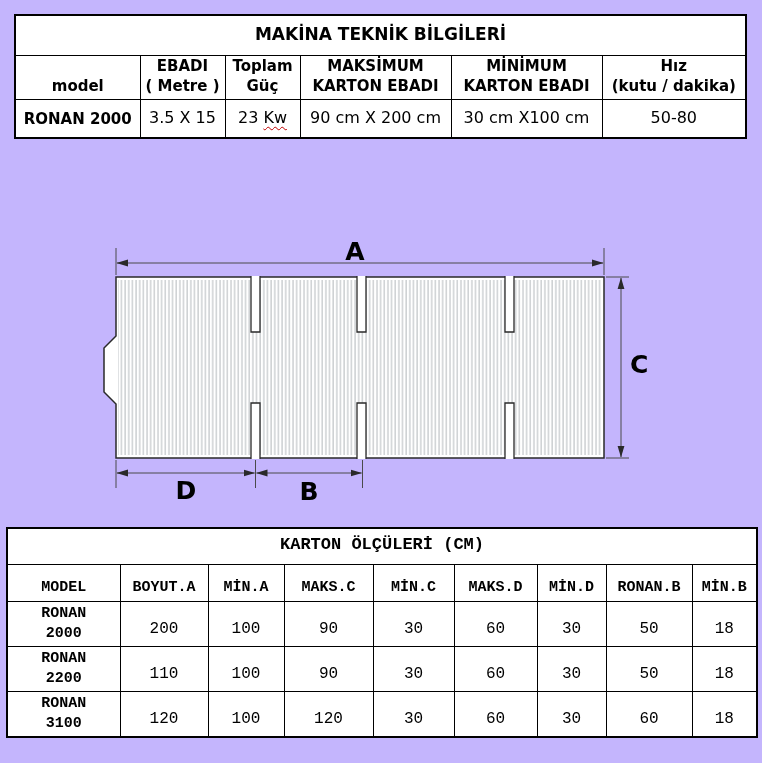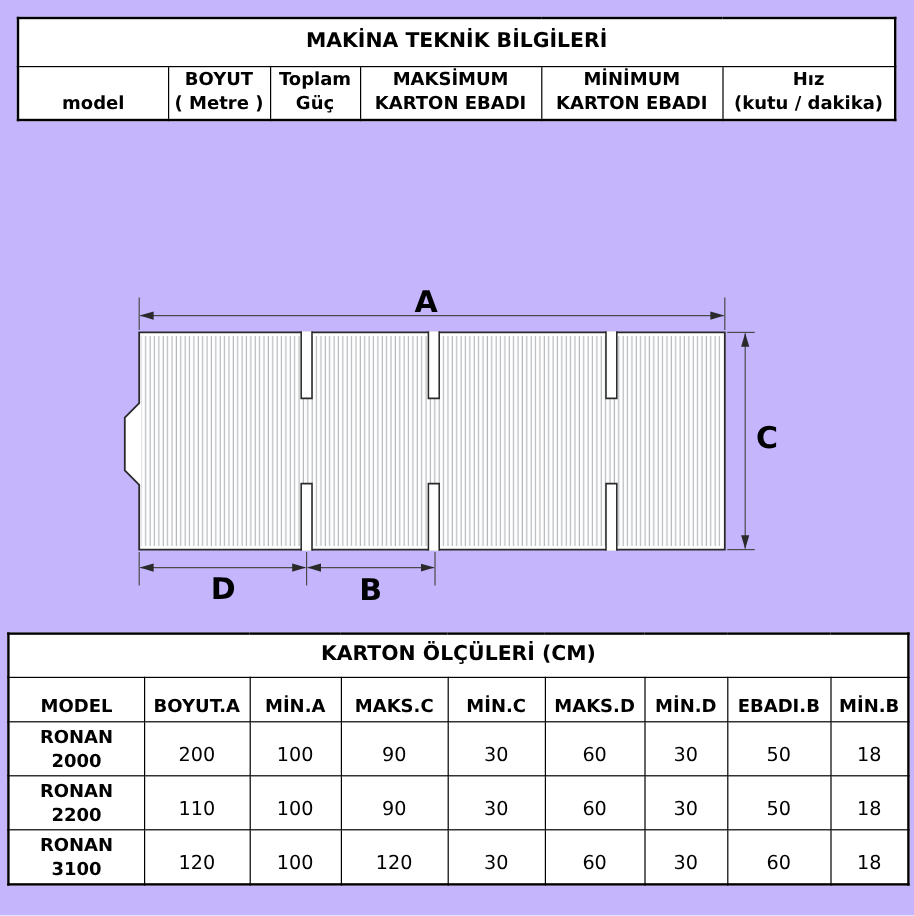--- a/index.html
+++ b/index.html
@@ -39,21 +39,21 @@
     padding-bottom: 3px;
   }
   .model-cell { font-weight: bold; font-size: 15px; padding-bottom: 8px; }
   .val-cell   { padding-bottom: 9px; }
 
   #machine-table { left: 14px; top: 14px; width: 731px; border: 2px solid #000; }
   #machine-table tr.trow1 td { height: 39px; }
   #machine-table tr.trow2 td { height: 33px; }
   #machine-table tr.trow3 td { height: 38px; }
 
-  #karton-table { left: 6px; top: 527px; width: 750px; border: 2px solid #000; }
+  #karton-table { left: 6px; top: 527px; width: 750px; border: 2px solid #000; font-family: Liberation Mono, monospace; }
   #karton-table .model-cell { vertical-align: middle; padding: 2px 0 2px 0; }
   #karton-table .val-cell { padding-bottom: 7px; }
   #karton-table tr.krow td { height: 42px; }
   #karton-table tr.krow1 td { height: 45px; }
 
   .kw {
     text-decoration-line: underline;
     text-decoration-style: wavy;
     text-decoration-color: #c00000;
     text-decoration-thickness: 1px;
@@ -82,39 +82,47 @@
     <tbody>
         <tr>
       <td colspan="6" class="title-cell" style="height:40px">MAKİNA TEKNİK BİLGİLERİ</td>
     </tr>
     <tr>
       <td class="hdr" style="height:41px">
         <div></div>
         <div>model</div>
       </td>
       <td class="hdr">
-        <div>BOYUT</div>
+        <div>EBADI</div>
         <div>( Metre )</div>
       </td>
       <td class="hdr">
         <div>Toplam</div>
         <div>Güç</div>
       </td>
       <td class="hdr">
         <div>MAKSİMUM</div>
         <div>KARTON EBADI</div>
       </td>
       <td class="hdr">
         <div>MİNİMUM</div>
         <div>KARTON EBADI</div>
       </td>
       <td class="hdr">
         <div>Hız</div>
         <div>(kutu / dakika)</div>
       </td>
+    </tr>
+    <tr class="trow1">
+      <td class="model-cell">RONAN 2000</td>
+      <td class="val-cell">3.5 X 15</td>
+      <td class="val-cell"><span>23</span><span class="kw">Kw</span></td>
+      <td class="val-cell">90 cm X 200 cm</td>
+      <td class="val-cell">30 cm X100 cm</td>
+      <td class="val-cell">50-80</td>
     </tr>
   </tbody>
     </table>
 
   <svg id="diagram-svg" viewBox="0 0 762 763" xmlns="http://www.w3.org/2000/svg">
     <defs>
       <pattern id="hatch" patternUnits="userSpaceOnUse" width="3.65" height="8">
         <line x1="1" y1="0" x2="1" y2="8" stroke="#b4b8bc" stroke-width="1"></line>
       </pattern>
       <marker id="arr" viewBox="0 0 12 8" refX="11" refY="4" markerWidth="12" markerHeight="8" markerUnits="userSpaceOnUse" orient="auto-start-reverse">
@@ -176,21 +184,21 @@
       <td colspan="9" class="title-cell" style="height:36px">KARTON ÖLÇÜLERİ (CM)</td>
     </tr>
     <tr>
       <td class="hdr" style="height:37px">MODEL</td>
       <td class="hdr">BOYUT.A</td>
       <td class="hdr">MİN.A</td>
       <td class="hdr">MAKS.C</td>
       <td class="hdr">MİN.C</td>
       <td class="hdr">MAKS.D</td>
       <td class="hdr">MİN.D</td>
-      <td class="hdr">EBADI.B</td>
+      <td class="hdr">RONAN.B</td>
       <td class="hdr">MİN.B</td>
     </tr>
     <tr class="krow krow1">
       <td class="model-cell">
         <div>RONAN</div>
         <div>2000</div>
       </td>
       <td class="val-cell">200</td>
       <td class="val-cell">100</td>
       <td class="val-cell">90</td>

